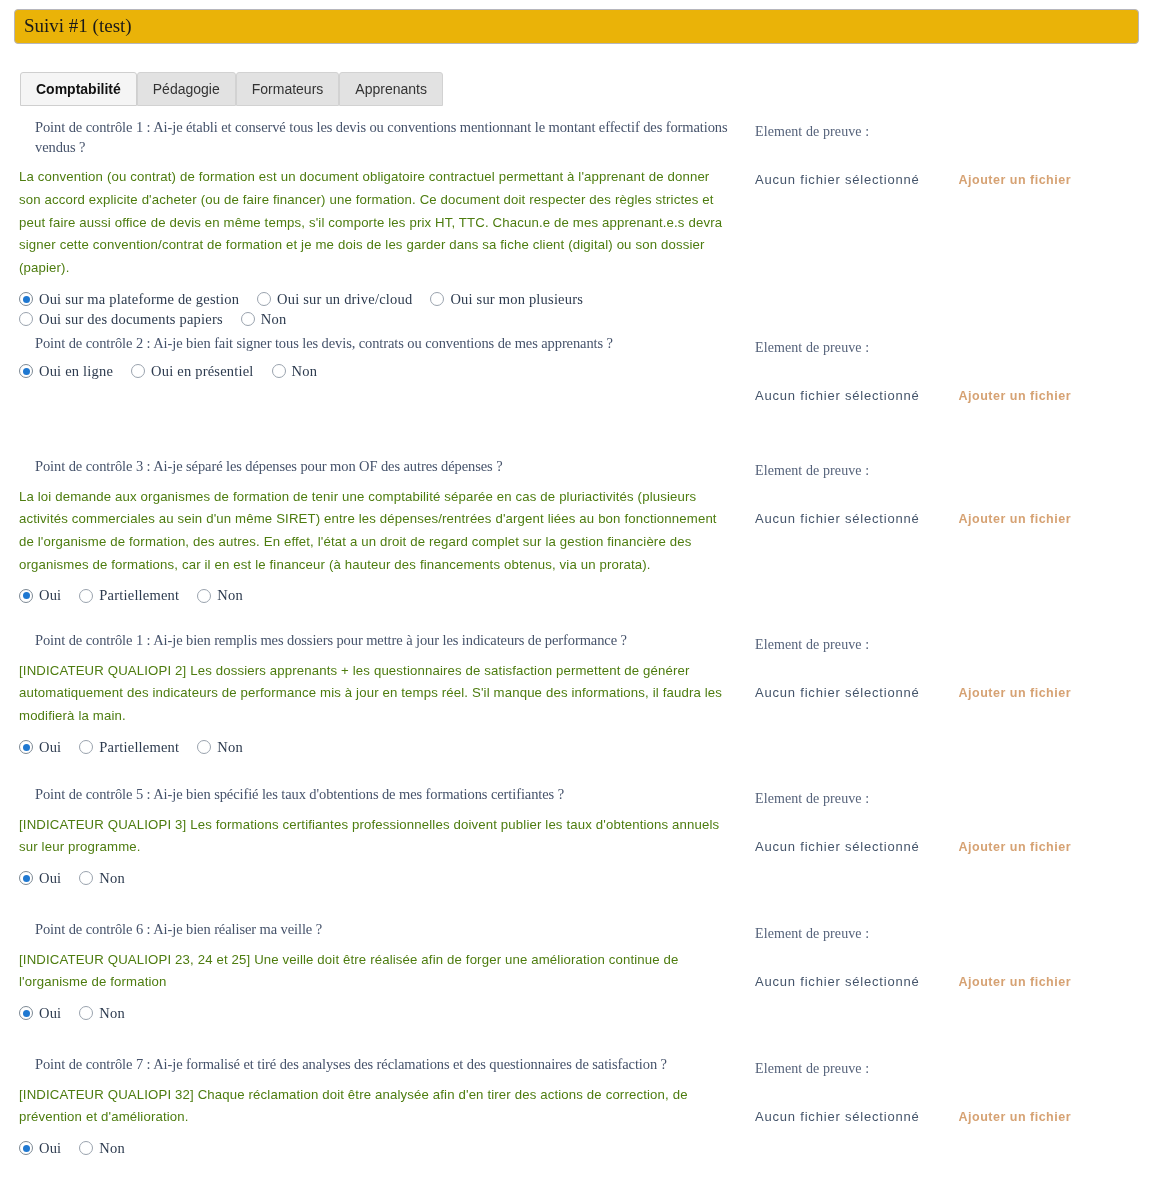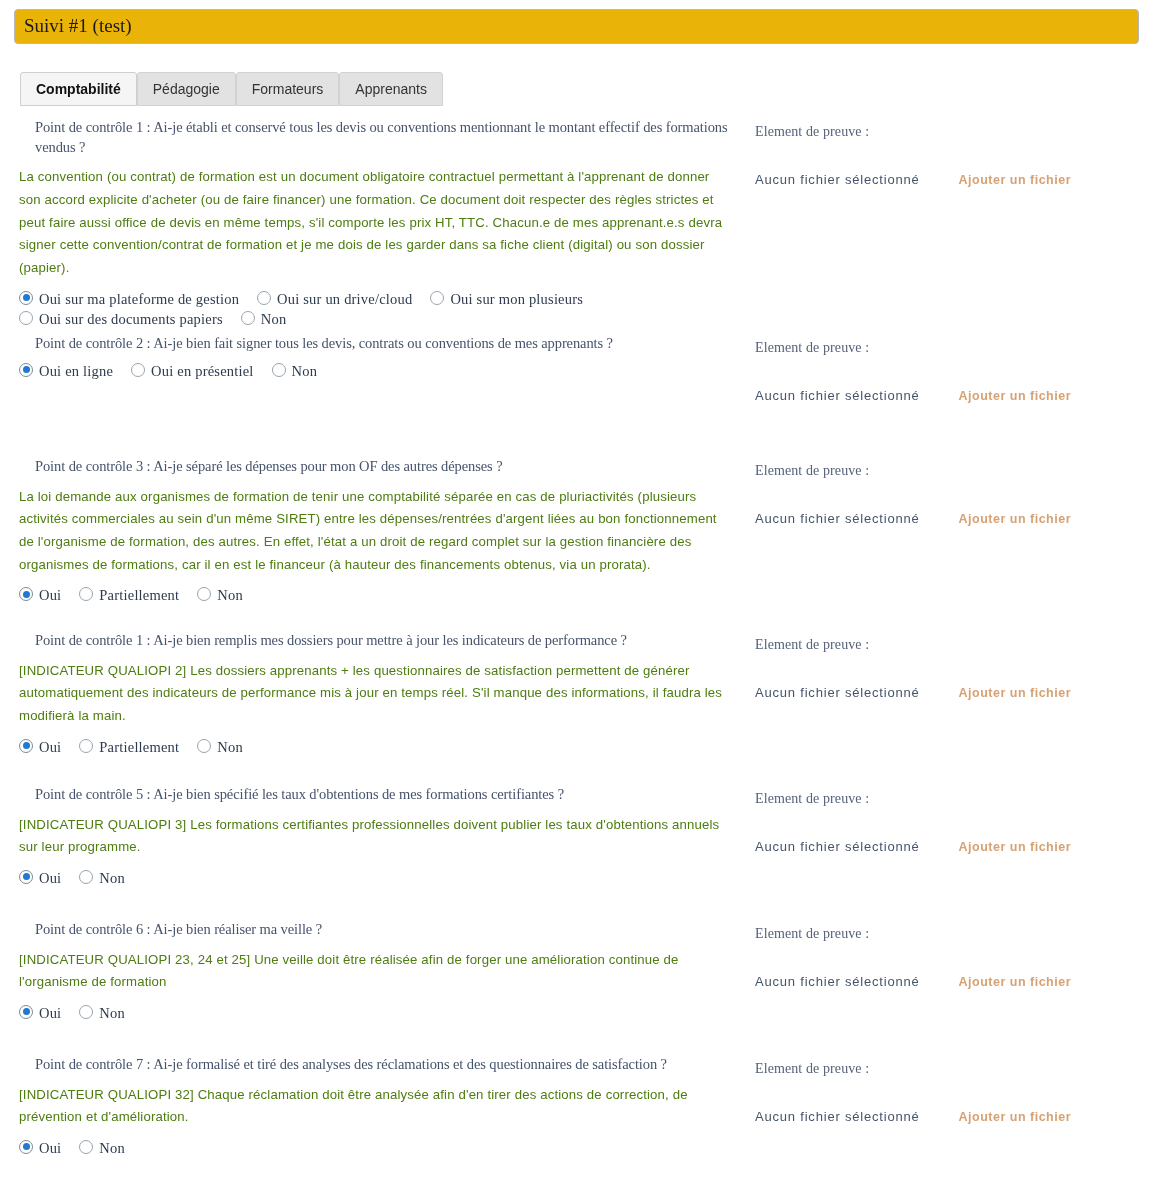--- a/index.html
+++ b/index.html
@@ -102,21 +102,21 @@
   }
 
   .options {
     display: flex;
     flex-wrap: wrap;
     align-items: center;
     max-width: 640px;
   }
   .opt {
     display: flex;
-    align-items: flex-start;
+    align-items: center;
     margin: 0 18px 3px 0;
     cursor: pointer;
     white-space: nowrap;
   }
   .radio {
     width: 14px;
     height: 14px;
     border-radius: 50%;
     border: 1px solid #9aa3ae;
     background: #ffffff;

